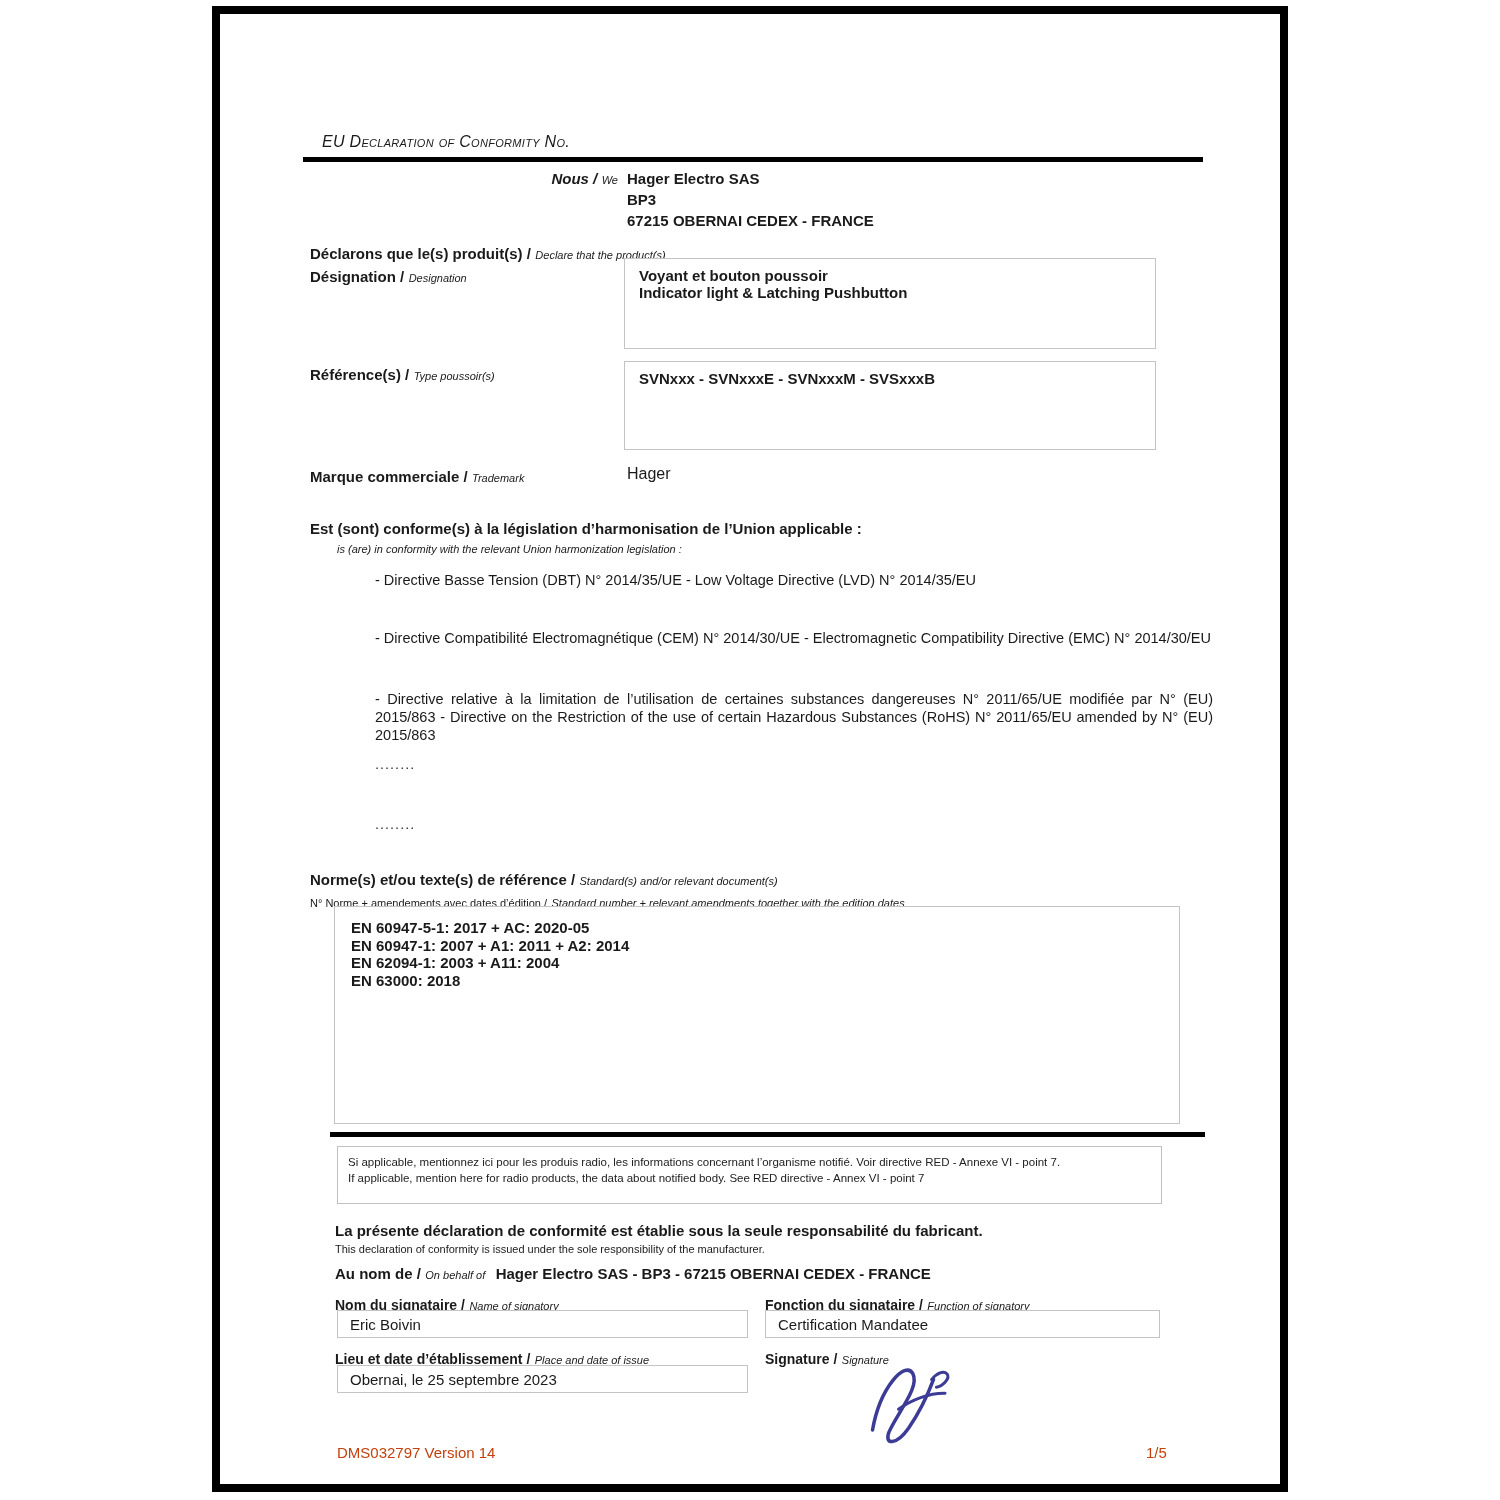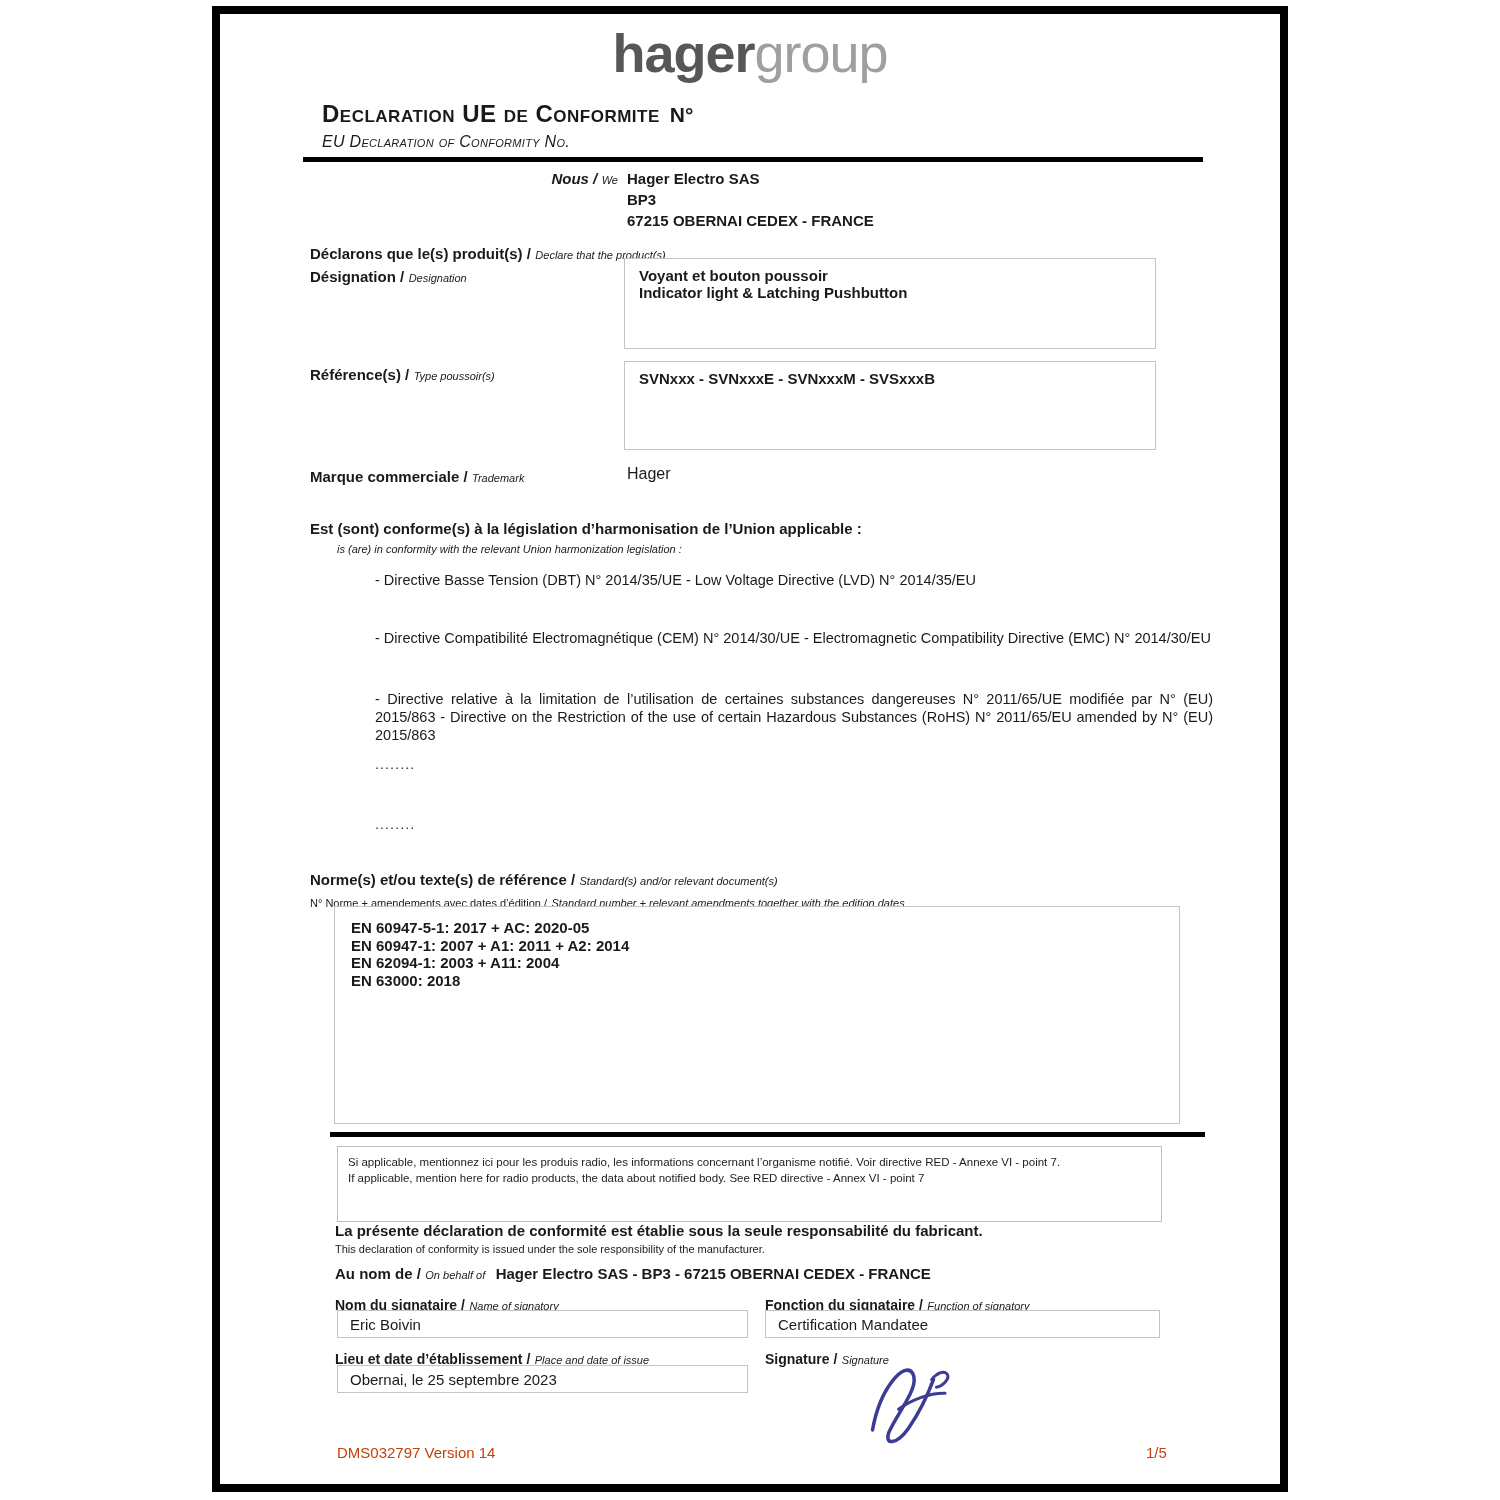--- a/index.html
+++ b/index.html
@@ -40,41 +40,35 @@
     position:absolute;border:1px solid #c4c4c4;box-sizing:border-box;background:#fff;
   }
   .lines15 div{font-weight:700;font-size:15px;line-height:21px;}
   .directive{
     position:absolute;left:375px;width:838px;font-size:14.5px;line-height:18px;
     text-align:justify;
   }
   .dots{position:absolute;left:375px;font-size:14.5px;letter-spacing:1px;color:#333;}
   .std-line{font-weight:700;font-size:15px;line-height:17.5px;}
   .radio-box{
-    position:absolute;left:337px;top:1146px;width:825px;height:76px;
+    position:absolute;left:337px;top:1146px;width:825px;height:58px;
     border:1px solid #c0c0c0;box-sizing:border-box;padding:7px 10px;
   }
   .radio-box div{font-size:11.5px;line-height:16px;color:#222;}
   .sig-field{padding-top:5px;padding-left:12px;font-size:15px;}
   .footer{position:absolute;font-size:15px;color:#c2410c;}
   .nowrap{white-space:nowrap;}
 </style>
 </head>
 <body>
 
 <div class="page">
   <div class="frame"></div>
 
-  <div class="logo">
-    <span class="p1">hager</span><span class="p2">group</span>
-  </div>
 
-  <div class="title-row">
-    <span class="title-fr">Declaration UE de Conformite</span><span class="title-no">N°</span>
-  </div>
   <div class="title-en">EU Declaration of Conformity No.</div>
 
   <div class="rule" style="left:303px;top:157px;width:900px;height:5px;"></div>
 
   <div class="abs nowrap" style="left:500px;top:170px;width:118px;text-align:right;">
     <span class="lbl-fr" style="font-style:italic;">Nous /</span>
     <span class="lbl-en">We</span>
   </div>
   <div class="abs lines15" style="left:627px;top:168px;">
     <div>Hager Electro SAS</div>

